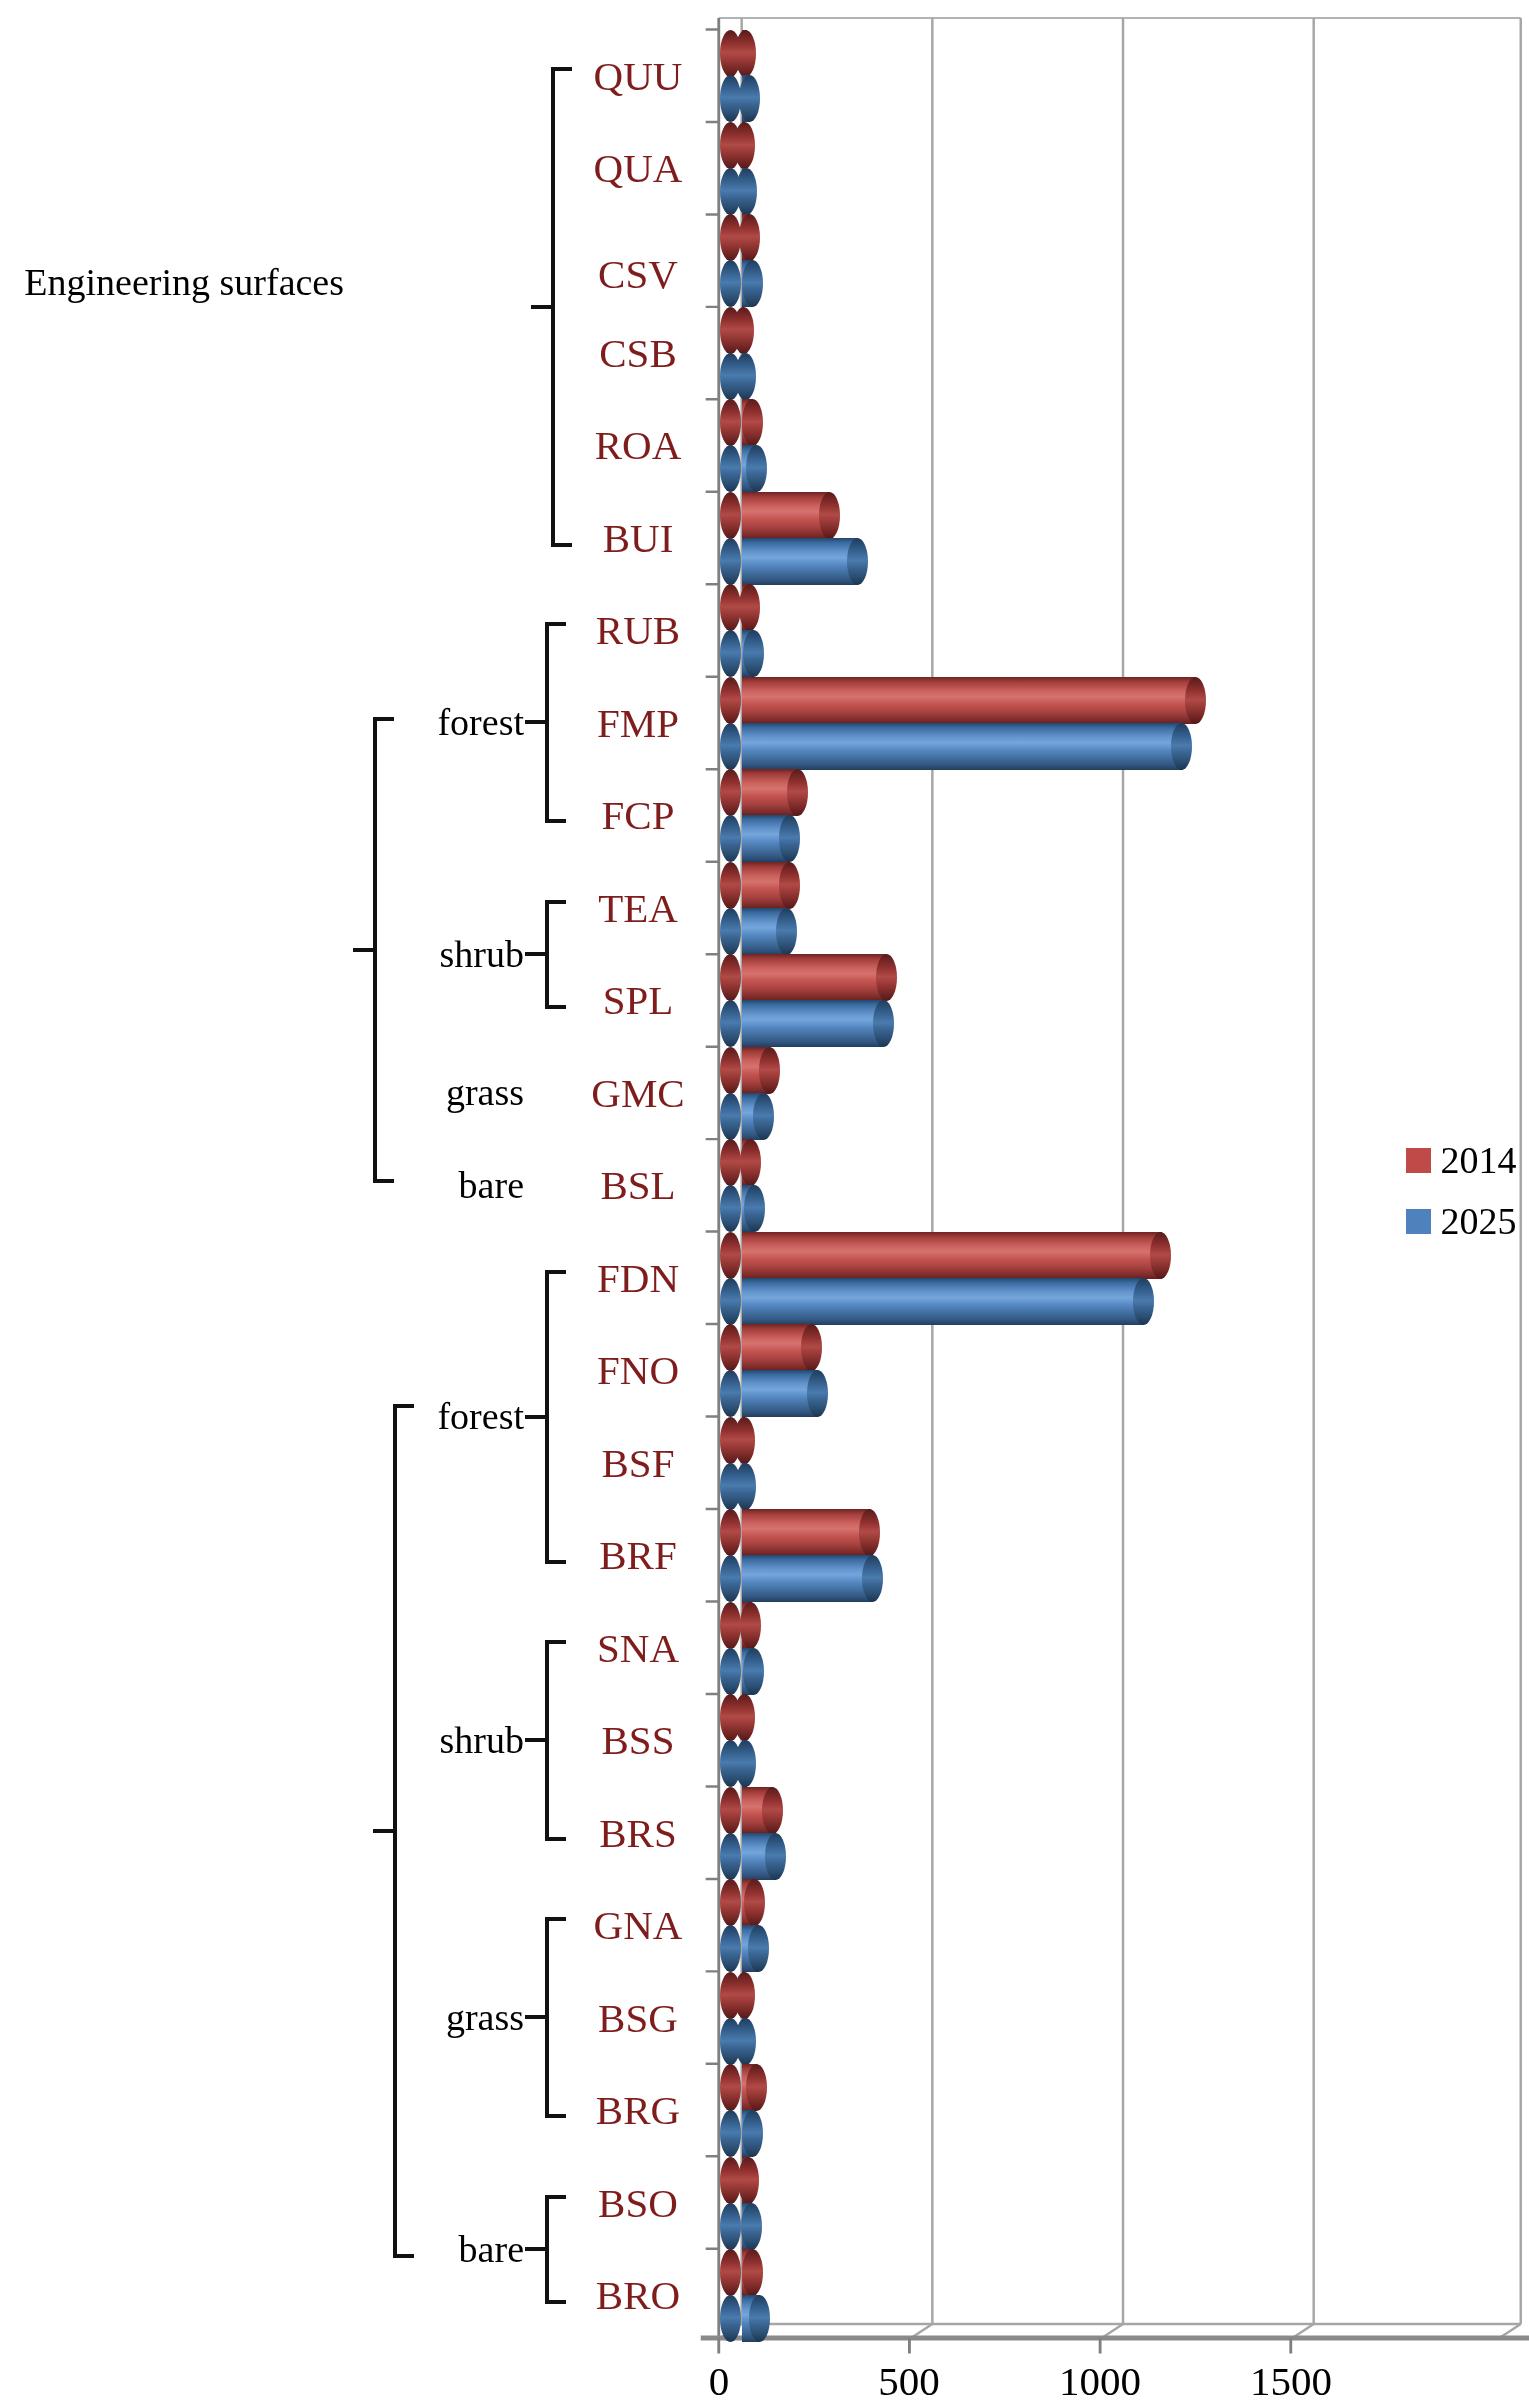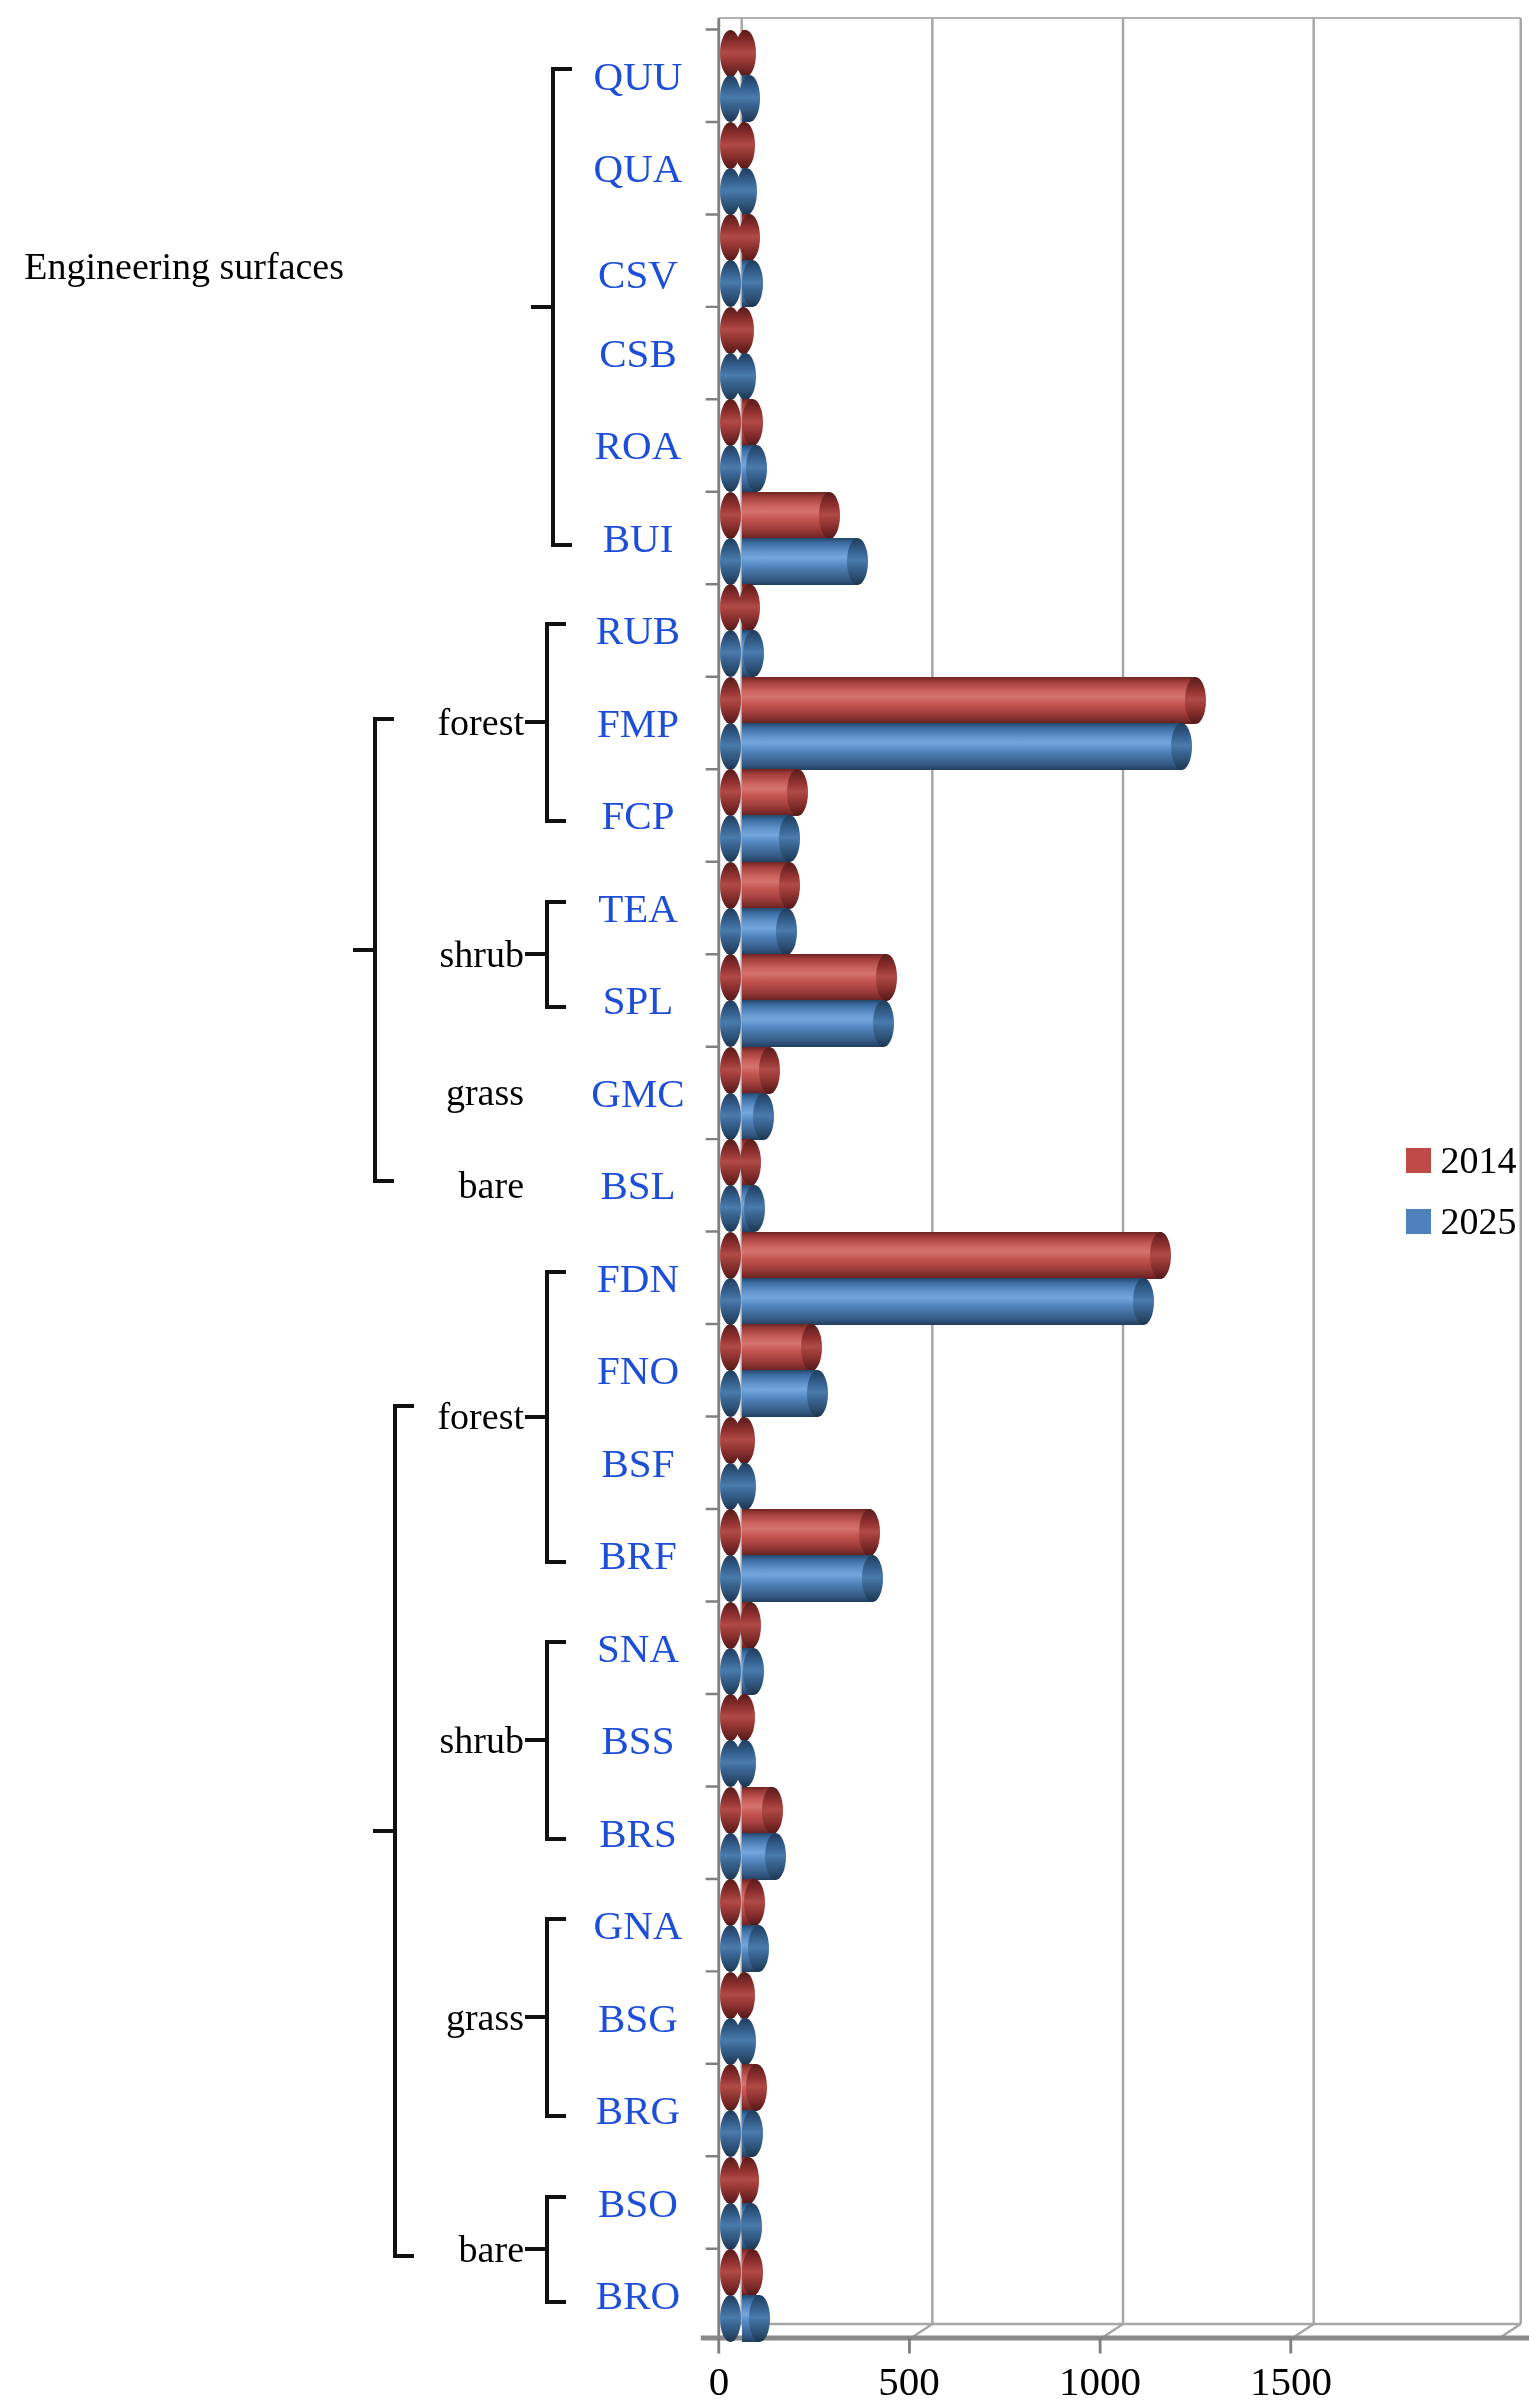--- a/index.html
+++ b/index.html
@@ -1,22 +1,22 @@
 <!DOCTYPE html>
 <html style="font-size:13px"><head>
 <meta charset="utf-8">
 <style>
   html,body{margin:0;padding:0;background:#fff;}
   #canvas{position:relative;width:1530px;height:2401px;background:#fff;overflow:hidden;
           font-family:"Liberation Serif","DejaVu Serif",serif;color:#000;}
   #frame{position:absolute;left:0;top:0;}
   .cat-label{position:absolute;left:540px;width:196px;height:92px;line-height:92px;
-             text-align:center;font-size:41px;color:#1d4ed8;white-space:nowrap;}
+             text-align:center;font-size:41px;color:#7f1d1d;white-space:nowrap;}
   .group-label{position:absolute;font-size:38px;text-align:center;line-height:57px;height:57px;white-space:nowrap;}
-  .g0{left:8.2px;width:352px;top:238px;}
+  .g0{left:8.2px;width:352px;top:254px;}
   .g1{left:0px;width:348px;top:919px;}
   .g2{left:33px;width:295px;top:1803px;}
   .sub-label{position:absolute;left:319px;width:205px;height:57px;line-height:57px;
              text-align:right;font-size:38px;white-space:nowrap;}
   .bracket{position:absolute;width:4.1px;background:#111;}
   .bracket::before{content:"";position:absolute;top:0;left:0;width:21px;height:4.1px;background:#111;}
   .bracket::after{content:"";position:absolute;bottom:0;left:0;width:21px;height:4.1px;background:#111;}
   .bracket .tab{position:absolute;top:50%;left:-19.6px;width:19.6px;height:4.1px;margin-top:-2.5px;background:#111;}
   .bk-eng{left:551px;top:67px;height:480px;}
   .bk-agr{left:373px;top:717px;height:466px;}

